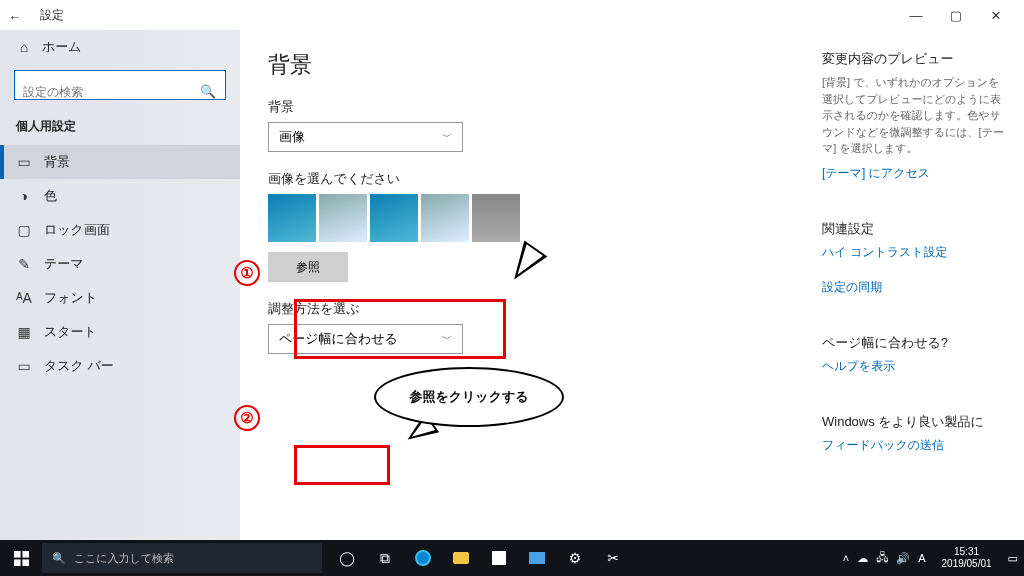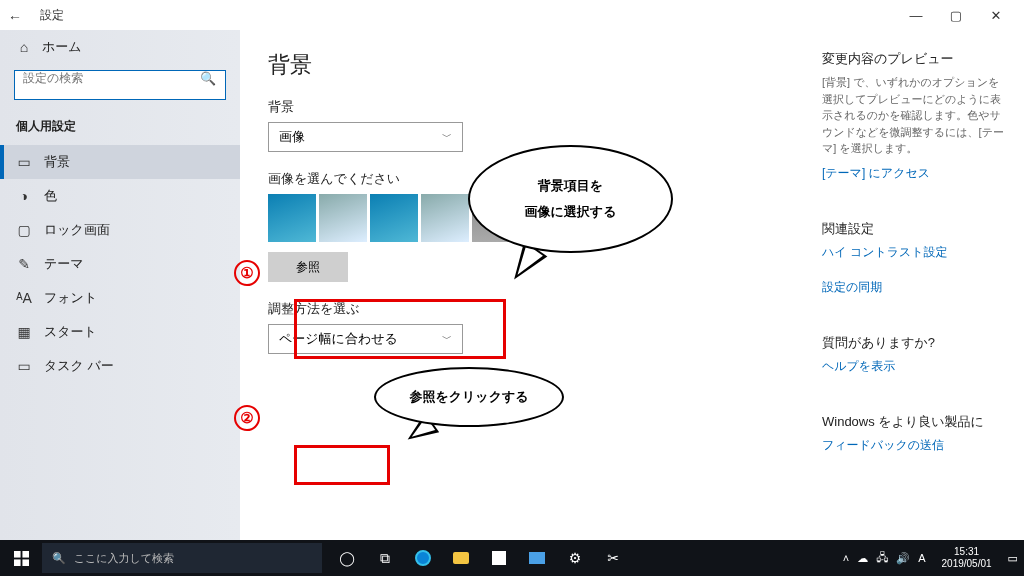--- a/index.html
+++ b/index.html
@@ -7,21 +7,21 @@
 .window { width: 1024px; height: 540px; background: #fff; display: flex; flex-direction: column; }
 .titlebar { height: 30px; display: flex; align-items: center; padding: 0 8px; font-size: 12px; color: #333; }
 .titlebar .back { width: 24px; cursor: pointer; font-size: 14px; }
 .titlebar .title { flex: 0 0 auto; margin-left: 8px; }
 .titlebar .spacer { flex: 1; }
 .titlebar .winbtn { width: 40px; text-align: center; font-size: 13px; color: #333; }
 .body { flex: 1; display: flex; }
 .sidebar { width: 240px; background: linear-gradient(to right,#e1e4ea,#e7eaef); padding: 0; }
 .home-row { display: flex; align-items: center; gap: 10px; padding: 8px 16px; font-size: 13px; color: #222; cursor: pointer; }
 .home-row .icon { width: 16px; text-align: center; font-size: 14px; }
-.searchbox { margin: 6px 14px 14px; height: 30px; border: 1px solid #0067b8; display: flex; align-items: flex-start; padding: 0 8px; background: #fff; }
+.searchbox { margin: 6px 14px 14px; height: 30px; border: 1px solid #0067b8; display: flex; align-items: flex-end; padding: 0 8px; background: #fff; }
 .searchbox input { flex: 1; border: 0; outline: 0; font-size: 12px; color: #999; background: transparent; }
 .searchbox .icon { color: #0067b8; font-size: 13px; }
 .section-label { padding: 4px 16px 10px; font-size: 12px; color: #222; font-weight: 600; }
 .navitem { display: flex; align-items: center; gap: 12px; padding: 8px 16px; font-size: 13px; color: #222; cursor: pointer; }
 .navitem .icon { width: 16px; text-align: center; font-size: 14px; color: #333; }
 .navitem.selected { background: #cfd4dd; box-shadow: inset 4px 0 0 #0067b8; }
 .main { flex: 1; display: flex; padding: 20px 20px 0 28px; position: relative; }
 .content { flex: 1; }
 .h1 { font-size: 22px; font-weight: 400; color: #222; margin-bottom: 14px; }
 .preview { width: 290px; height: 160px; background: linear-gradient(160deg,#0c2b4e 0%,#0b7fb3 40%,#4fb8d6 60%,#1a3a5a 100%); position: relative; overflow: hidden; }
@@ -150,43 +150,39 @@
         <div class="dropdown">
           <span class="val">ページ幅に合わせる</span>
           <span class="chev">﹀</span>
         </div>
 
         <div class="circ one">①</div>
         <div class="circ two">②</div>
         <div class="redbox1"></div>
         <div class="redbox2"></div>
         <div class="tail t1"></div>
-        <div class="bubble b1">
-          <div class="line">背景項目を</div>
-          <div class="line">画像に選択する</div>
-        </div>
         <div class="tail t2"></div>
         <div class="bubble b2">
           <div class="line">参照をクリックする</div>
         </div>
       </div>
 
       <div class="rightcol">
         <div class="h">変更内容のプレビュー</div>
         <div class="p">[背景] で、いずれかのオプションを選択してプレビューにどのように表示されるのかを確認します。色やサウンドなどを微調整するには、[テーマ] を選択します。</div>
         <a class="link">[テーマ] にアクセス</a>
 
         <div class="sec">
           <div class="h">関連設定</div>
           <a class="link">ハイ コントラスト設定</a>
           <a class="link">設定の同期</a>
         </div>
 
         <div class="sec">
-          <div class="h">質問がありますか?</div>
+          <div class="h">ページ幅に合わせる?</div>
           <a class="link">ヘルプを表示</a>
         </div>
 
         <div class="sec">
           <div class="h">Windows をより良い製品に</div>
           <a class="link">フィードバックの送信</a>
         </div>
       </div>
     </div>
   </div>

